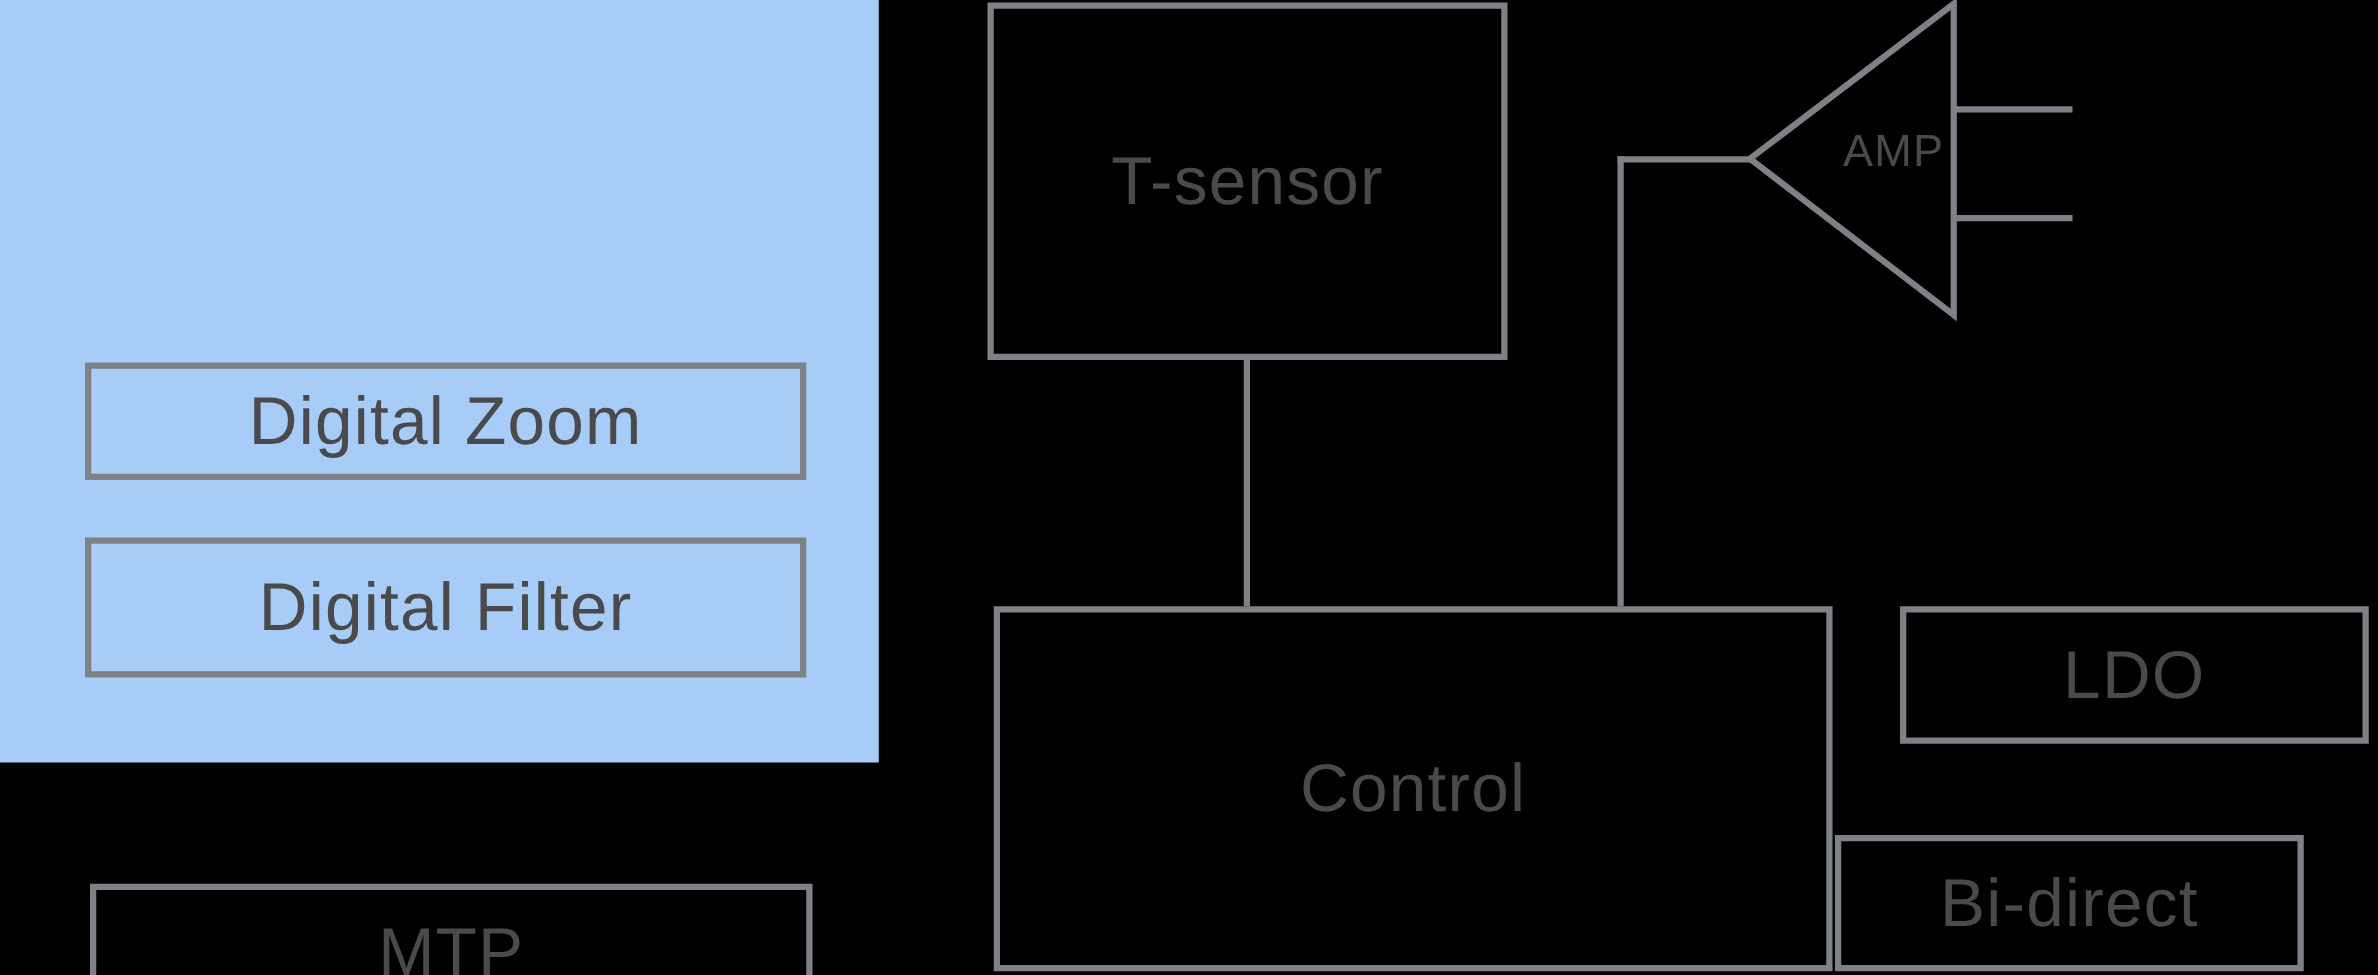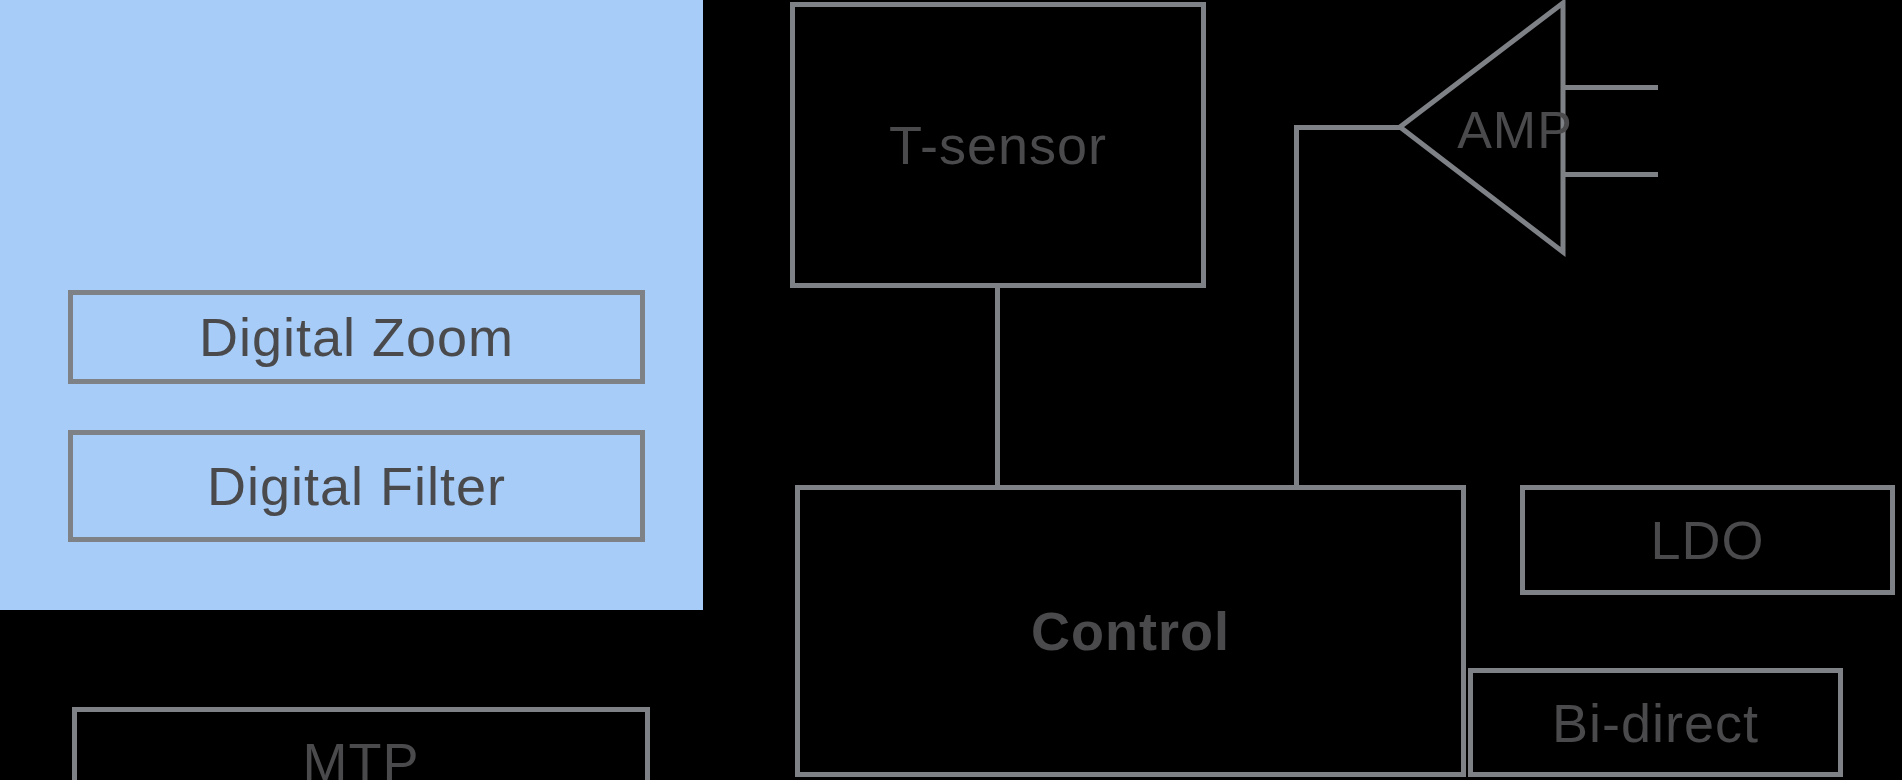--- a/index.html
+++ b/index.html
@@ -34,36 +34,36 @@
   .sub-box{left:68px;width:577px;background:transparent;}
   .sub-echo{top:145px;height:113px;}
   .sub-zoom{top:290px;height:94px;}
   .sub-filter{top:430px;height:112px;}
   
   .mtp-box{left:72px;top:668px;width:578px;height:109px;margin-top:39px;}
   
   .tsensor-box{left:790px;top:2px;width:416px;height:286px;}
   .control-box{
     left:795px;top:485px;width:671px;height:292px;
-    flex-direction:column;line-height:68px;font-weight:bold;
+    flex-direction:column;line-height:68px;
   }
   
   .ldo-box{left:1520px;top:485px;width:375px;height:110px;}
   .bidirect-box{left:1468px;top:668px;width:375px;height:109px;}
   
   .wire-tsensor{left:995px;top:288px;width:5px;height:197px;}
   .wire-amp-h{left:1294px;top:125px;width:110px;height:5px;}
   .wire-amp-v{left:1294px;top:125px;width:5px;height:360px;}
   .wire-out-top{left:1563px;top:85px;width:95px;height:5px;}
   .wire-out-bottom{left:1563px;top:172px;width:95px;height:5px;}
   
   .amp-svg{position:absolute;left:1395px;top:0;width:175px;height:260px;}
   .amp-label{
     position:absolute;left:1450px;top:100px;width:130px;
-    text-align:center;font-size:52px;color:var(--label-gray);letter-spacing:1px;
+    text-align:center;font-size:36px;color:var(--label-gray);letter-spacing:1px;
   }
 </style>
 </head>
 <body>
 
 <div class="dsp-block">
   <div class="box sub-box sub-zoom">
     <span>Digital Zoom</span>
   </div>
   <div class="box sub-box sub-filter">

